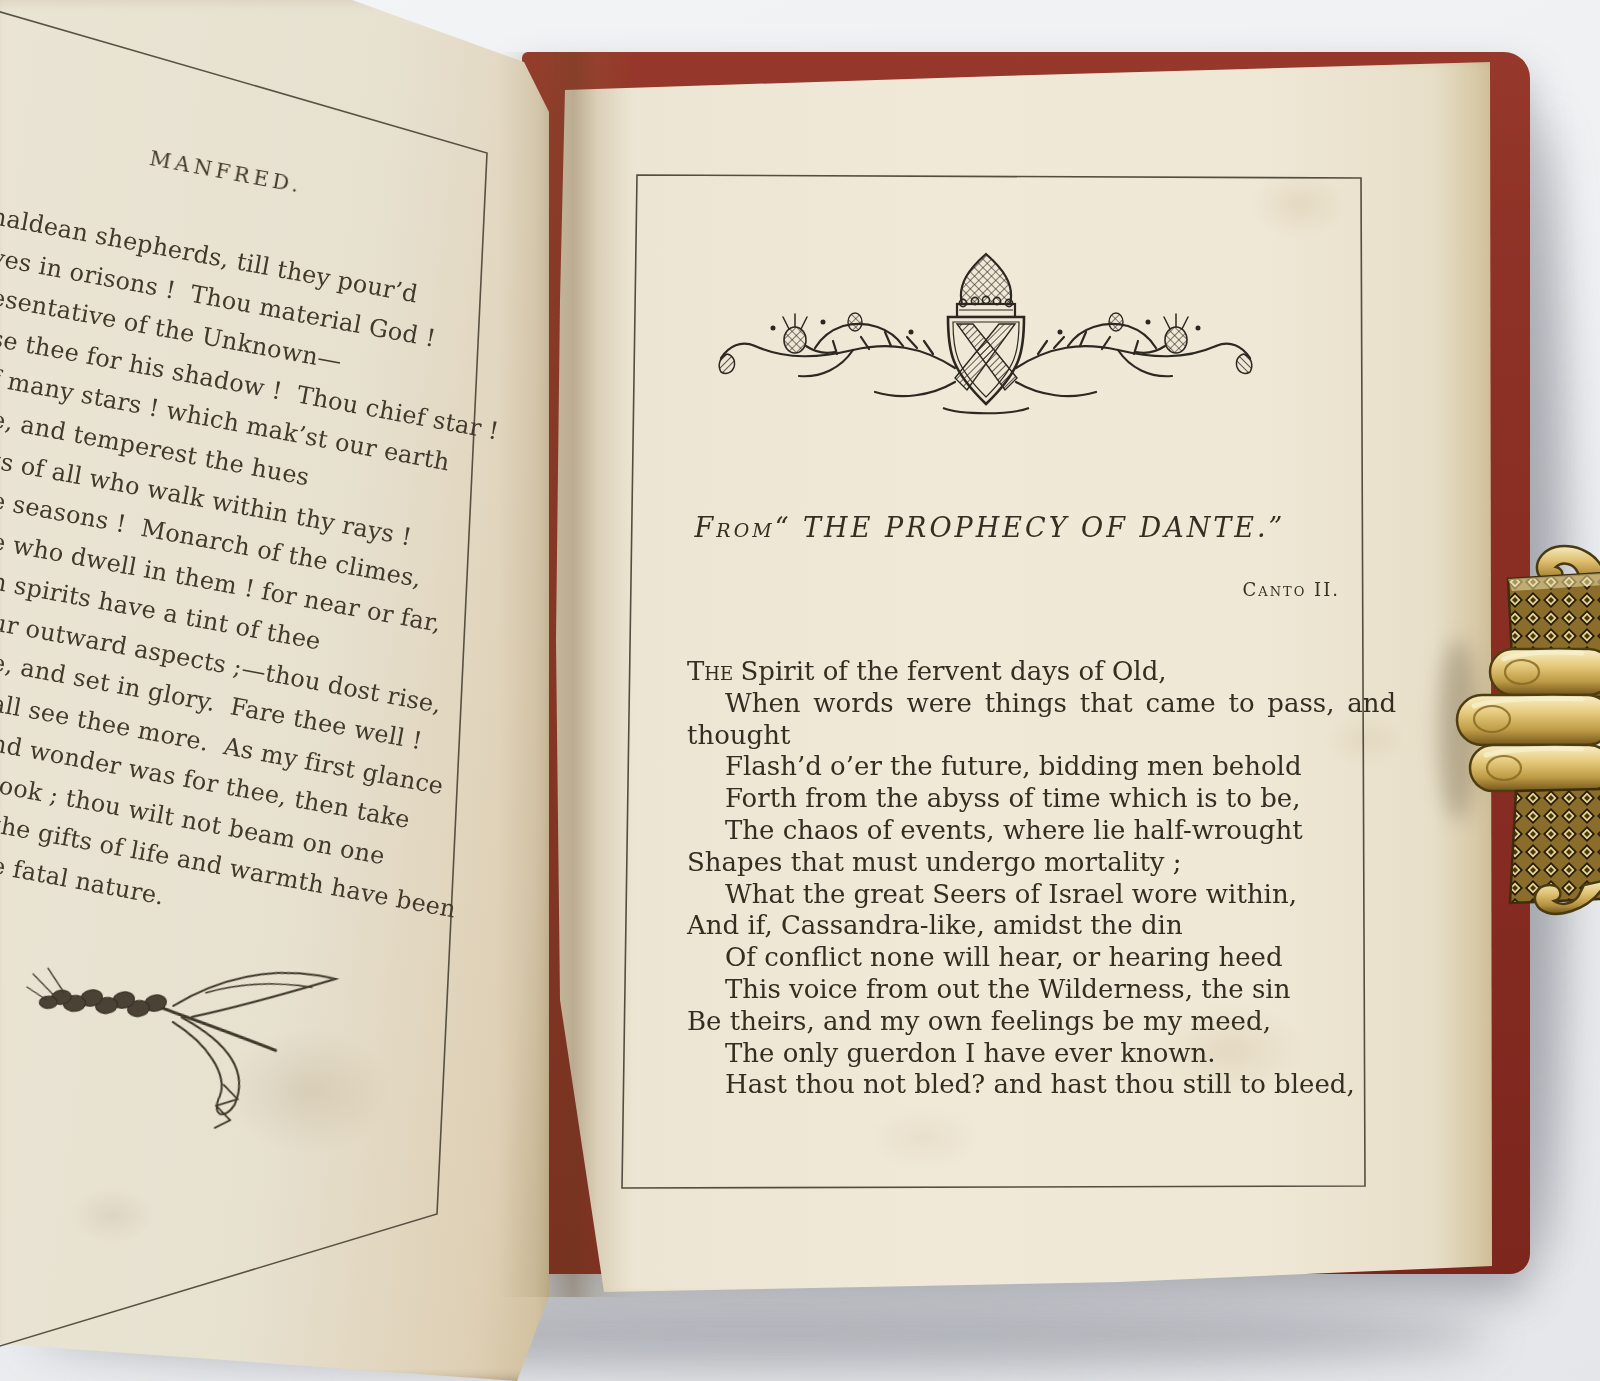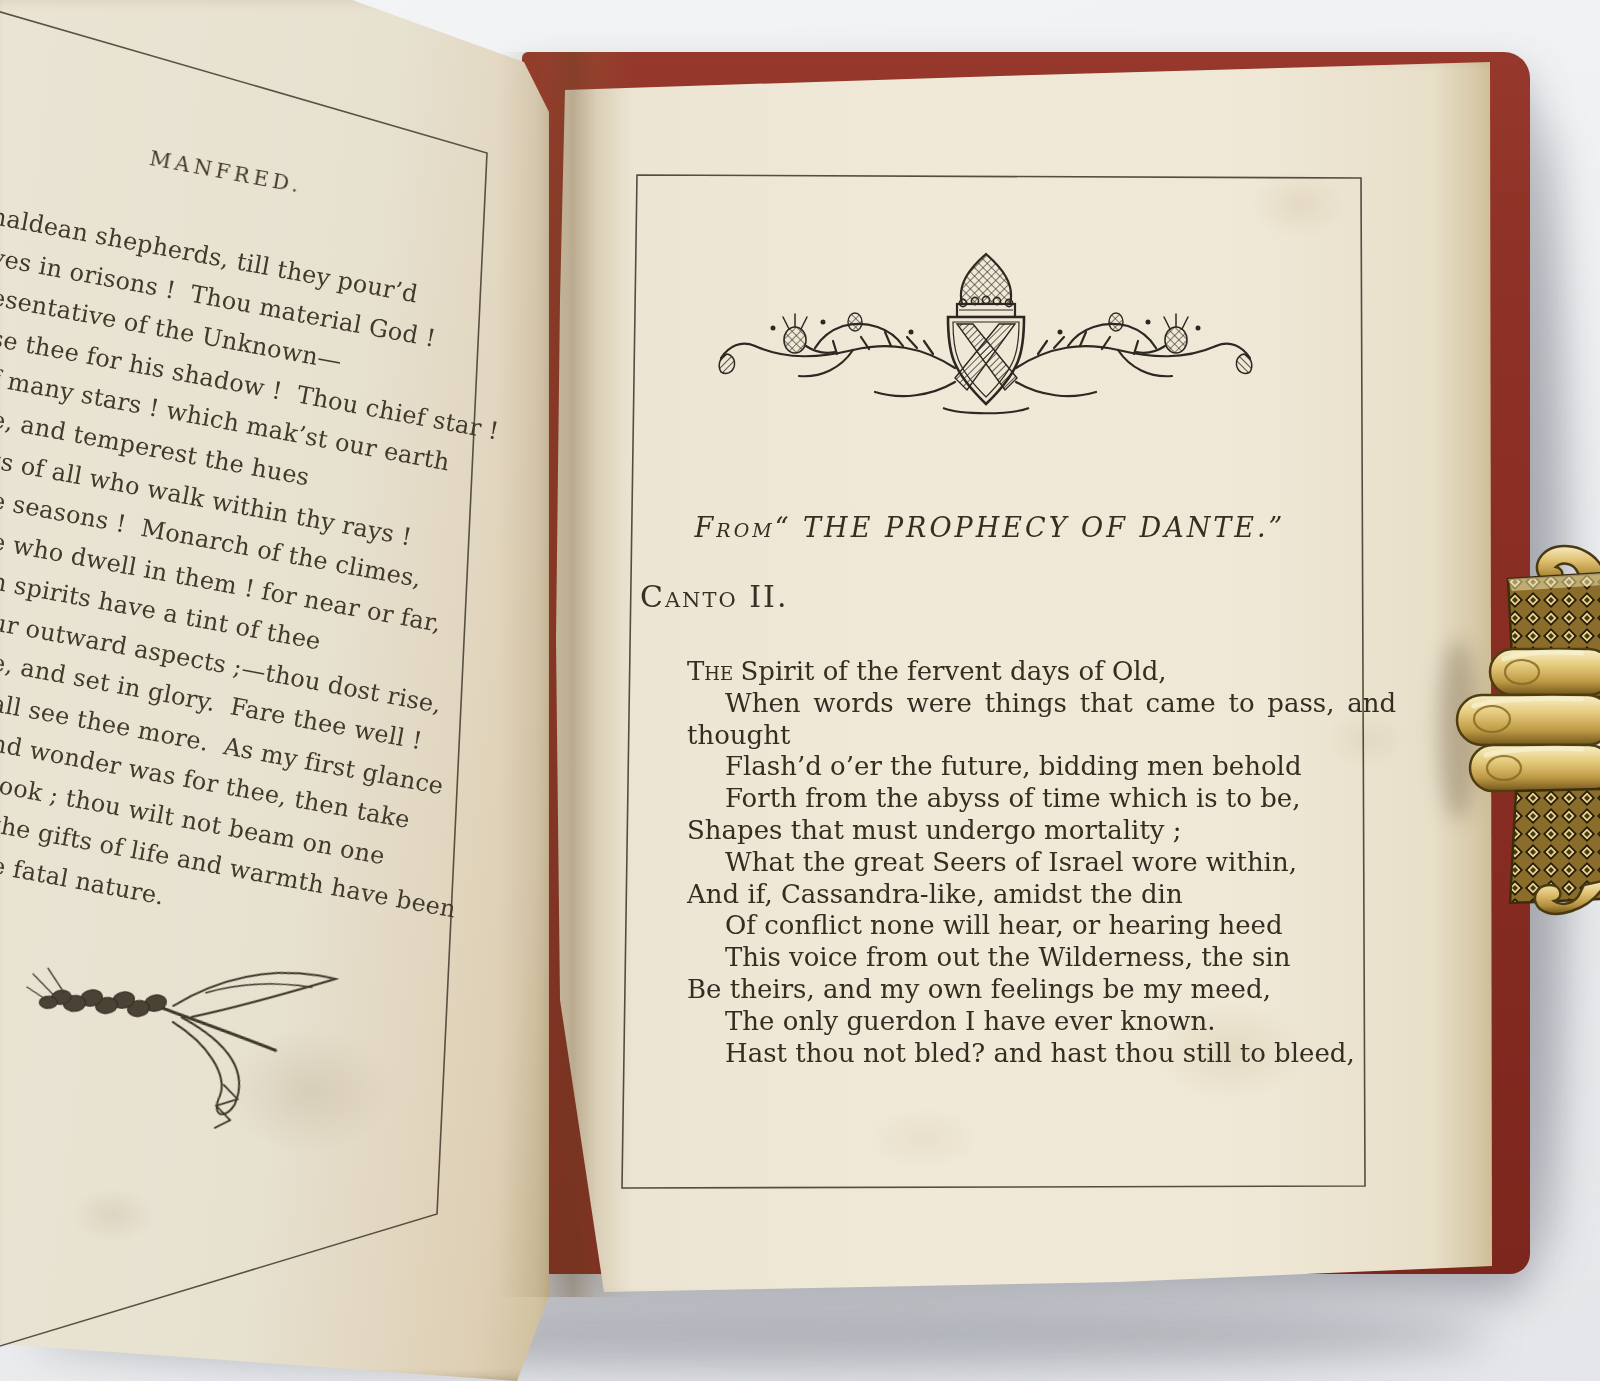--- a/index.html
+++ b/index.html
@@ -47,22 +47,22 @@
   .lline{position:absolute;left:-6px;transform:rotate(10.5deg);transform-origin:0 0;
          font-size:24px;color:#41392c;white-space:pre;letter-spacing:.2px;}
   .left-text{filter:blur(.4px);}
   .lheader{position:absolute;left:152px;top:146px;transform:rotate(10.5deg);transform-origin:0 0;
            font-size:21px;letter-spacing:4px;color:#42392b;}
 
   
   .rtitle{position:absolute;left:640px;top:512px;width:700px;text-align:center;
           font-style:italic;font-size:27px;letter-spacing:3px;color:#342e23;white-space:pre;}
   .sc{font-variant:small-caps;}
-  .rcanto{position:absolute;left:640px;top:579px;width:700px;text-align:left;
-          font-variant:small-caps;font-size:30px;letter-spacing:2px;color:#373125;}
+  .rcanto{position:absolute;left:640px;top:579px;width:700px;text-align:right;
+          font-variant:small-caps;font-size:18px;letter-spacing:2px;color:#373125;}
   .poem{position:absolute;left:687px;top:656px;width:650px;color:#332d22;font-size:26px;}
   .pline{height:31.8px;line-height:31.8px;white-space:pre;}
   .i1{margin-left:38px;} .i2{}
   .j{word-spacing:4.5px;}
   .lead-rest{margin-left:.28em;}
 
   
   .engraving{position:absolute;}
 </style>
 </head>
@@ -182,20 +182,21 @@
 
   <div class="rtitle"><span class="sc">From</span><span>“ THE PROPHECY OF DANTE.”</span></div>
   <div class="rcanto">Canto II.</div>
 
   <div class="poem">
     <div class="pline"><span class="sc">The</span><span class="lead-rest">Spirit of the fervent days of Old,</span></div>
     <div class="pline i1 j">When words were things that came to pass, and</div>
     <div class="pline i2">thought</div>
     <div class="pline i1">Flash’d o’er the future, bidding men behold</div>
     <div class="pline i1">Forth from the abyss of time which is to be,</div>
+    <div class="pline i1">The chaos of events, where lie half-wrought</div>
     <div class="pline">Shapes that must undergo mortality ;</div>
     <div class="pline i1">What the great Seers of Israel wore within,</div>
     <div class="pline">And if, Cassandra-like, amidst the din</div>
     <div class="pline i1">Of conflict none will hear, or hearing heed</div>
     <div class="pline i1">This voice from out the Wilderness, the sin</div>
     <div class="pline">Be theirs, and my own feelings be my meed,</div>
     <div class="pline i1">The only guerdon I have ever known.</div>
     <div class="pline i1">Hast thou not bled? and hast thou still to bleed,</div>
   </div>
 

